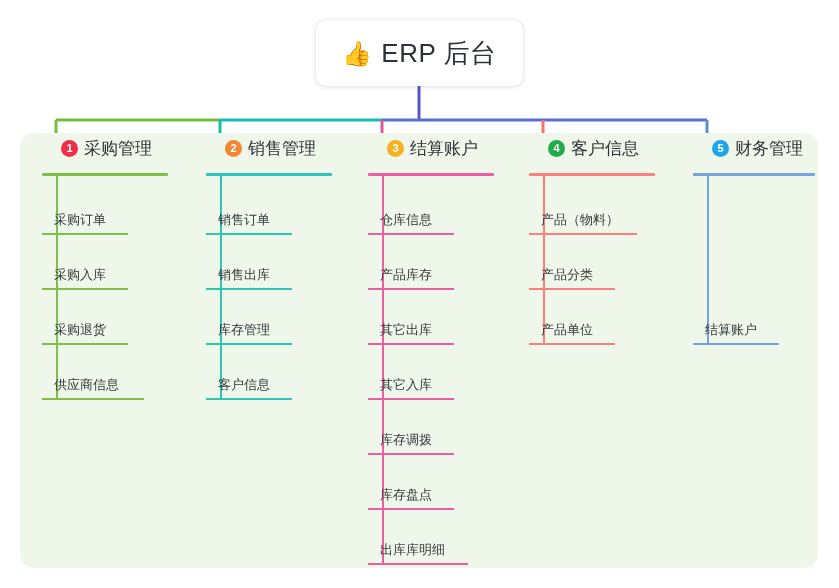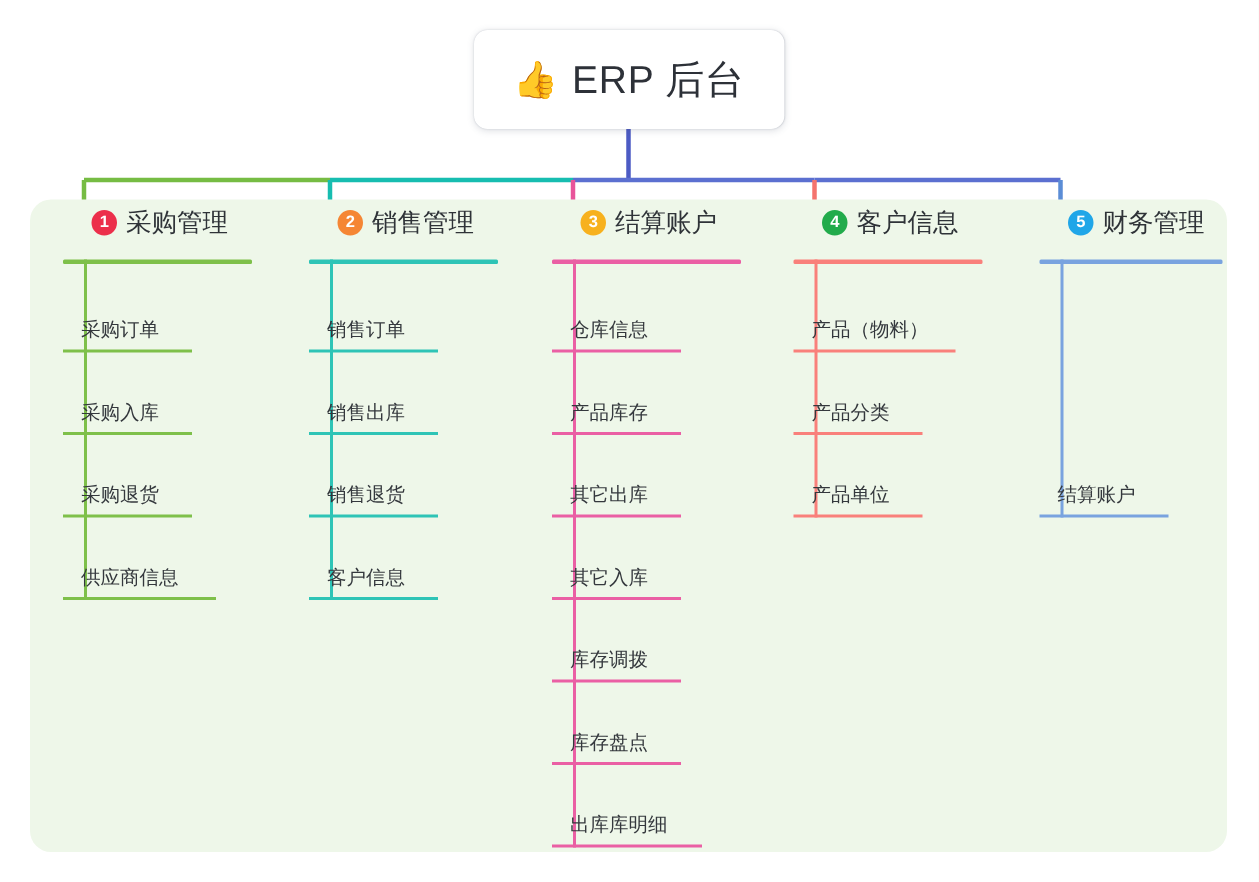--- a/index.html
+++ b/index.html
@@ -191,21 +191,21 @@
       <div class="col-spine" style="top: 40px; left: 14px; height: 227px; background: rgb(46, 196, 182);"></div>
       <div class="item" style="top: 62px; height: 40px; width: 86px;">
         <span class="item-label">销售订单</span>
         <div class="item-rule" style="width: 86px; background: rgb(46, 196, 182);"></div>
       </div>
       <div class="item" style="top: 117px; height: 40px; width: 86px;">
         <span class="item-label">销售出库</span>
         <div class="item-rule" style="width: 86px; background: rgb(46, 196, 182);"></div>
       </div>
       <div class="item" style="top: 172px; height: 40px; width: 86px;">
-        <span class="item-label">销售退货</span>
+        <span class="item-label">库存管理</span>
         <div class="item-rule" style="width: 86px; background: rgb(46, 196, 182);"></div>
       </div>
       <div class="item" style="top: 227px; height: 40px; width: 86px;">
         <span class="item-label">客户信息</span>
         <div class="item-rule" style="width: 86px; background: rgb(46, 196, 182);"></div>
       </div>
     </div>
     <div class="column" style="left: 348px;">
       <div class="col-header">
         <span class="badge" style="background: rgb(247, 177, 30);">3</span>

